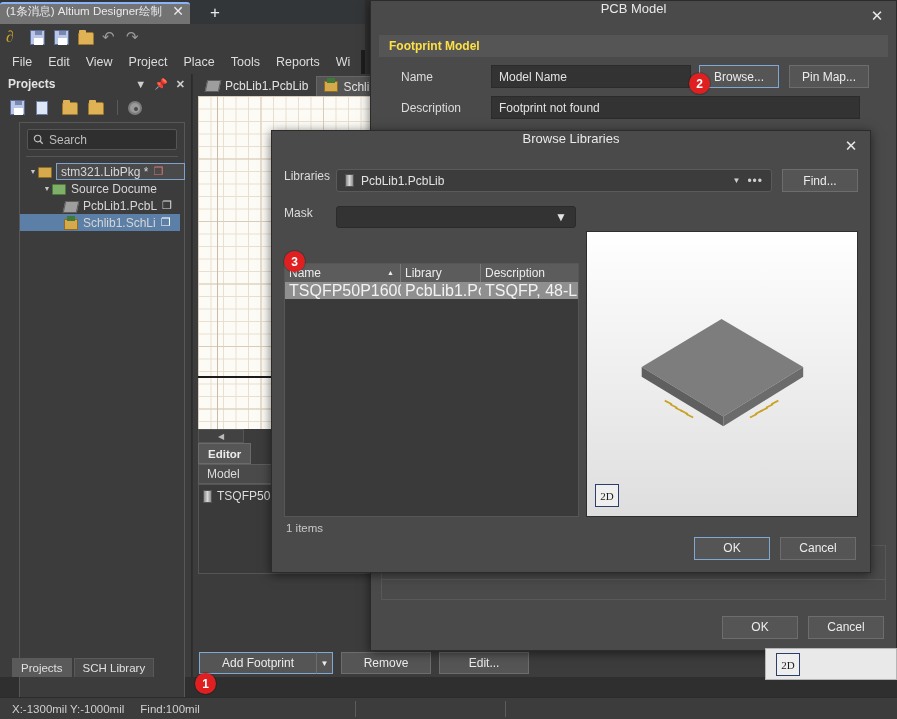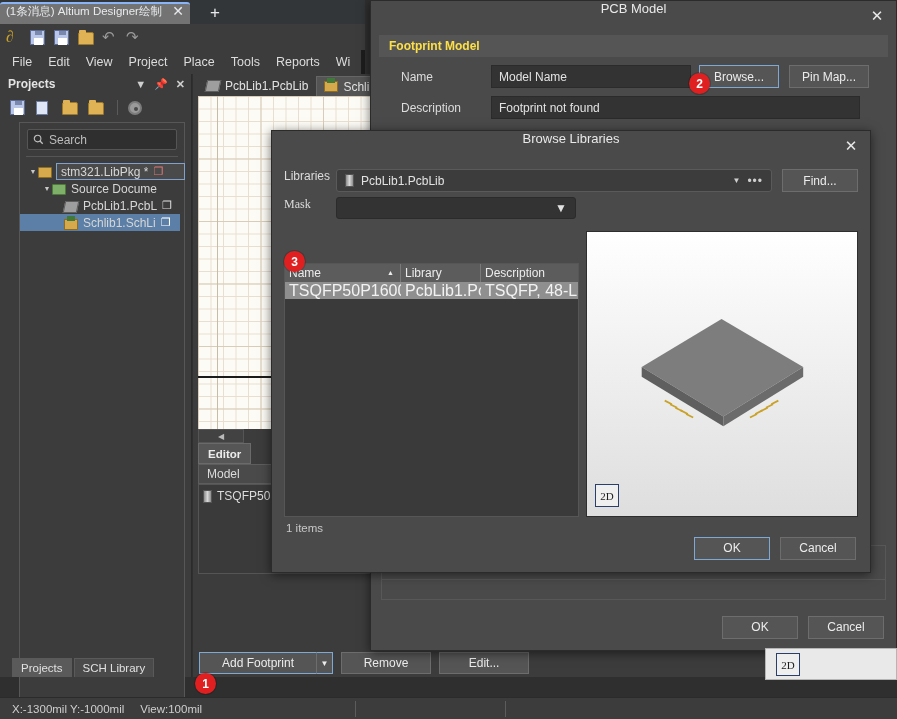--- a/index.html
+++ b/index.html
@@ -509,21 +509,21 @@
           <div class="abtn focus arr">▼</div>
         </div>
         <div class="abtn" style="width:90px;">Remove</div>
         <div class="abtn" style="width:90px;">Edit...</div>
       </div>
     </div>
 
     <div class="statusbar">
       <span>X:-1300mil Y:-1000mil</span>
       <span style="width:16px;"></span>
-      <span>View:100mil</span>
+      <span>Find:100mil</span>
       <span class="status-sep"></span>
       <span class="status-sep2"></span>
     </div>
   </div>
 
   <div class="dlg" id="pcb-model-dialog">
     <div class="dlg-title">
       <span>PCB Model</span>
       <span class="dlg-close">✕</span>
     </div>
@@ -566,21 +566,21 @@
         <div class="bl-combo">
           <span class="ic-lib-small"></span>
           <span>PcbLib1.PcbLib</span>
           <span class="spacer"></span>
           <span class="caret">▼</span>
           <span class="dots">•••</span>
         </div>
         <div class="findbtn">Find...</div>
       </div>
 
-      <div class="bl-row" style="margin-top:5px;font-family:Liberation Serif, serif;">
+      <div class="bl-row" style="margin-top:14px;">
         <div class="bl-label">Mask</div>
         <div class="mask-combo">
           <span></span>
           <span class="spacer"></span>
           <span class="caret">▼</span>
         </div>
       </div>
 
       <div class="listwrap">
         <div class="lst-head">

